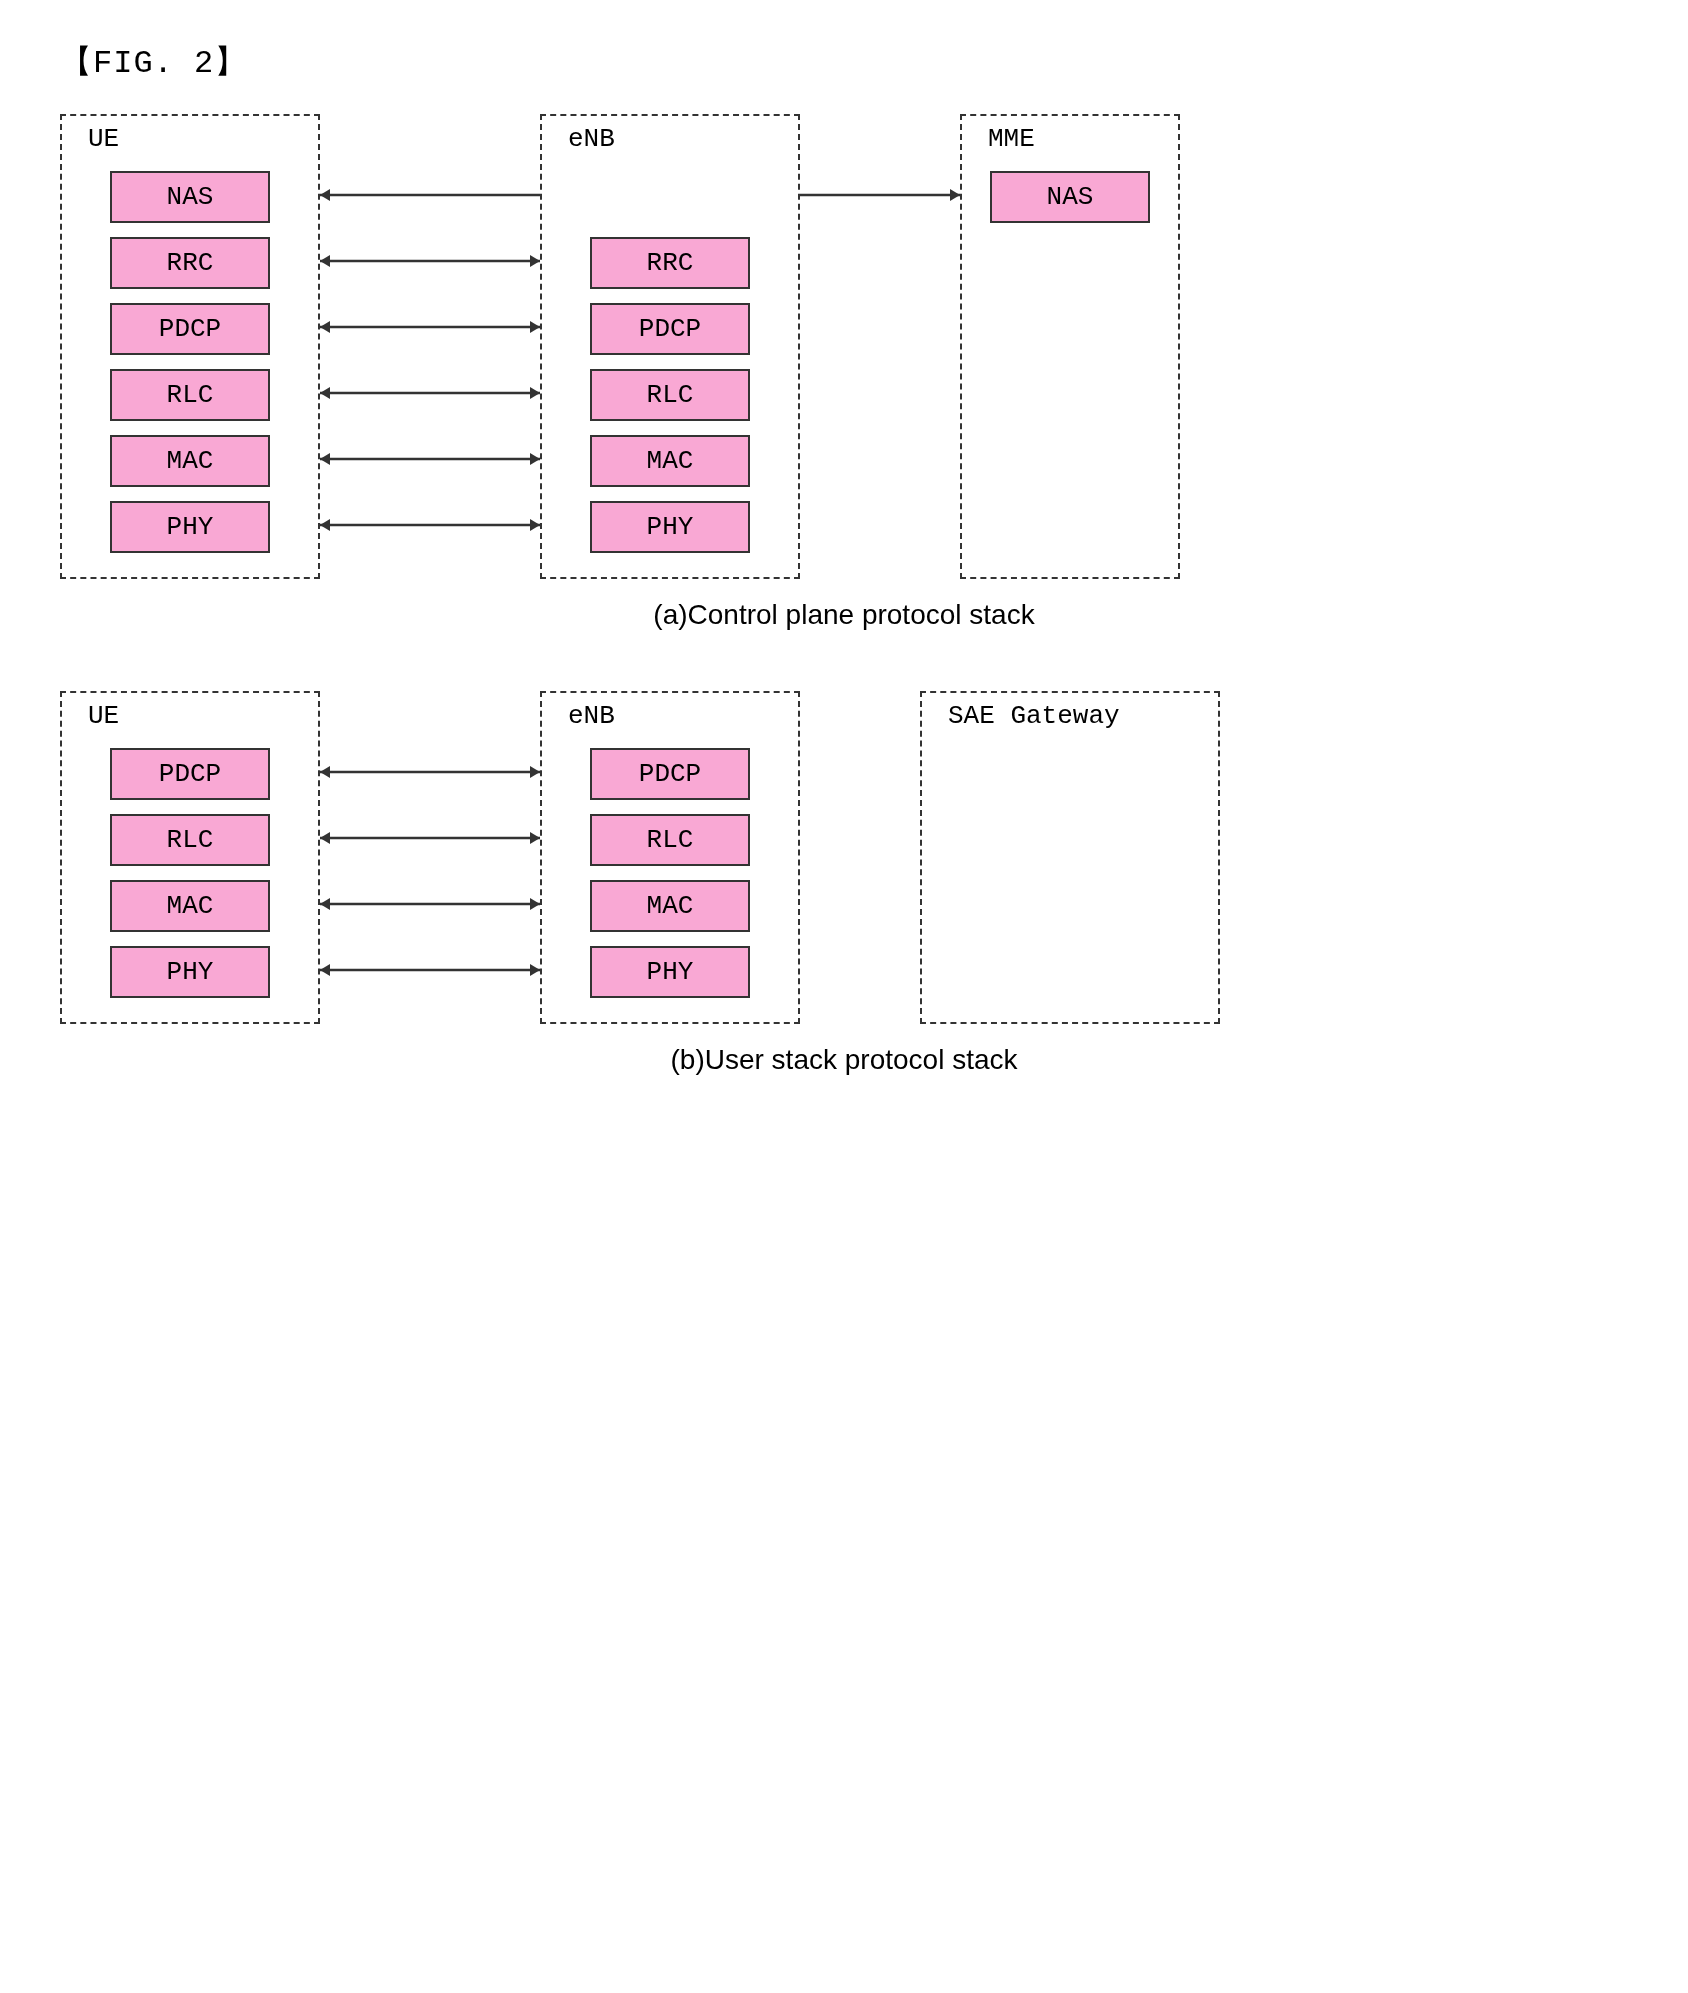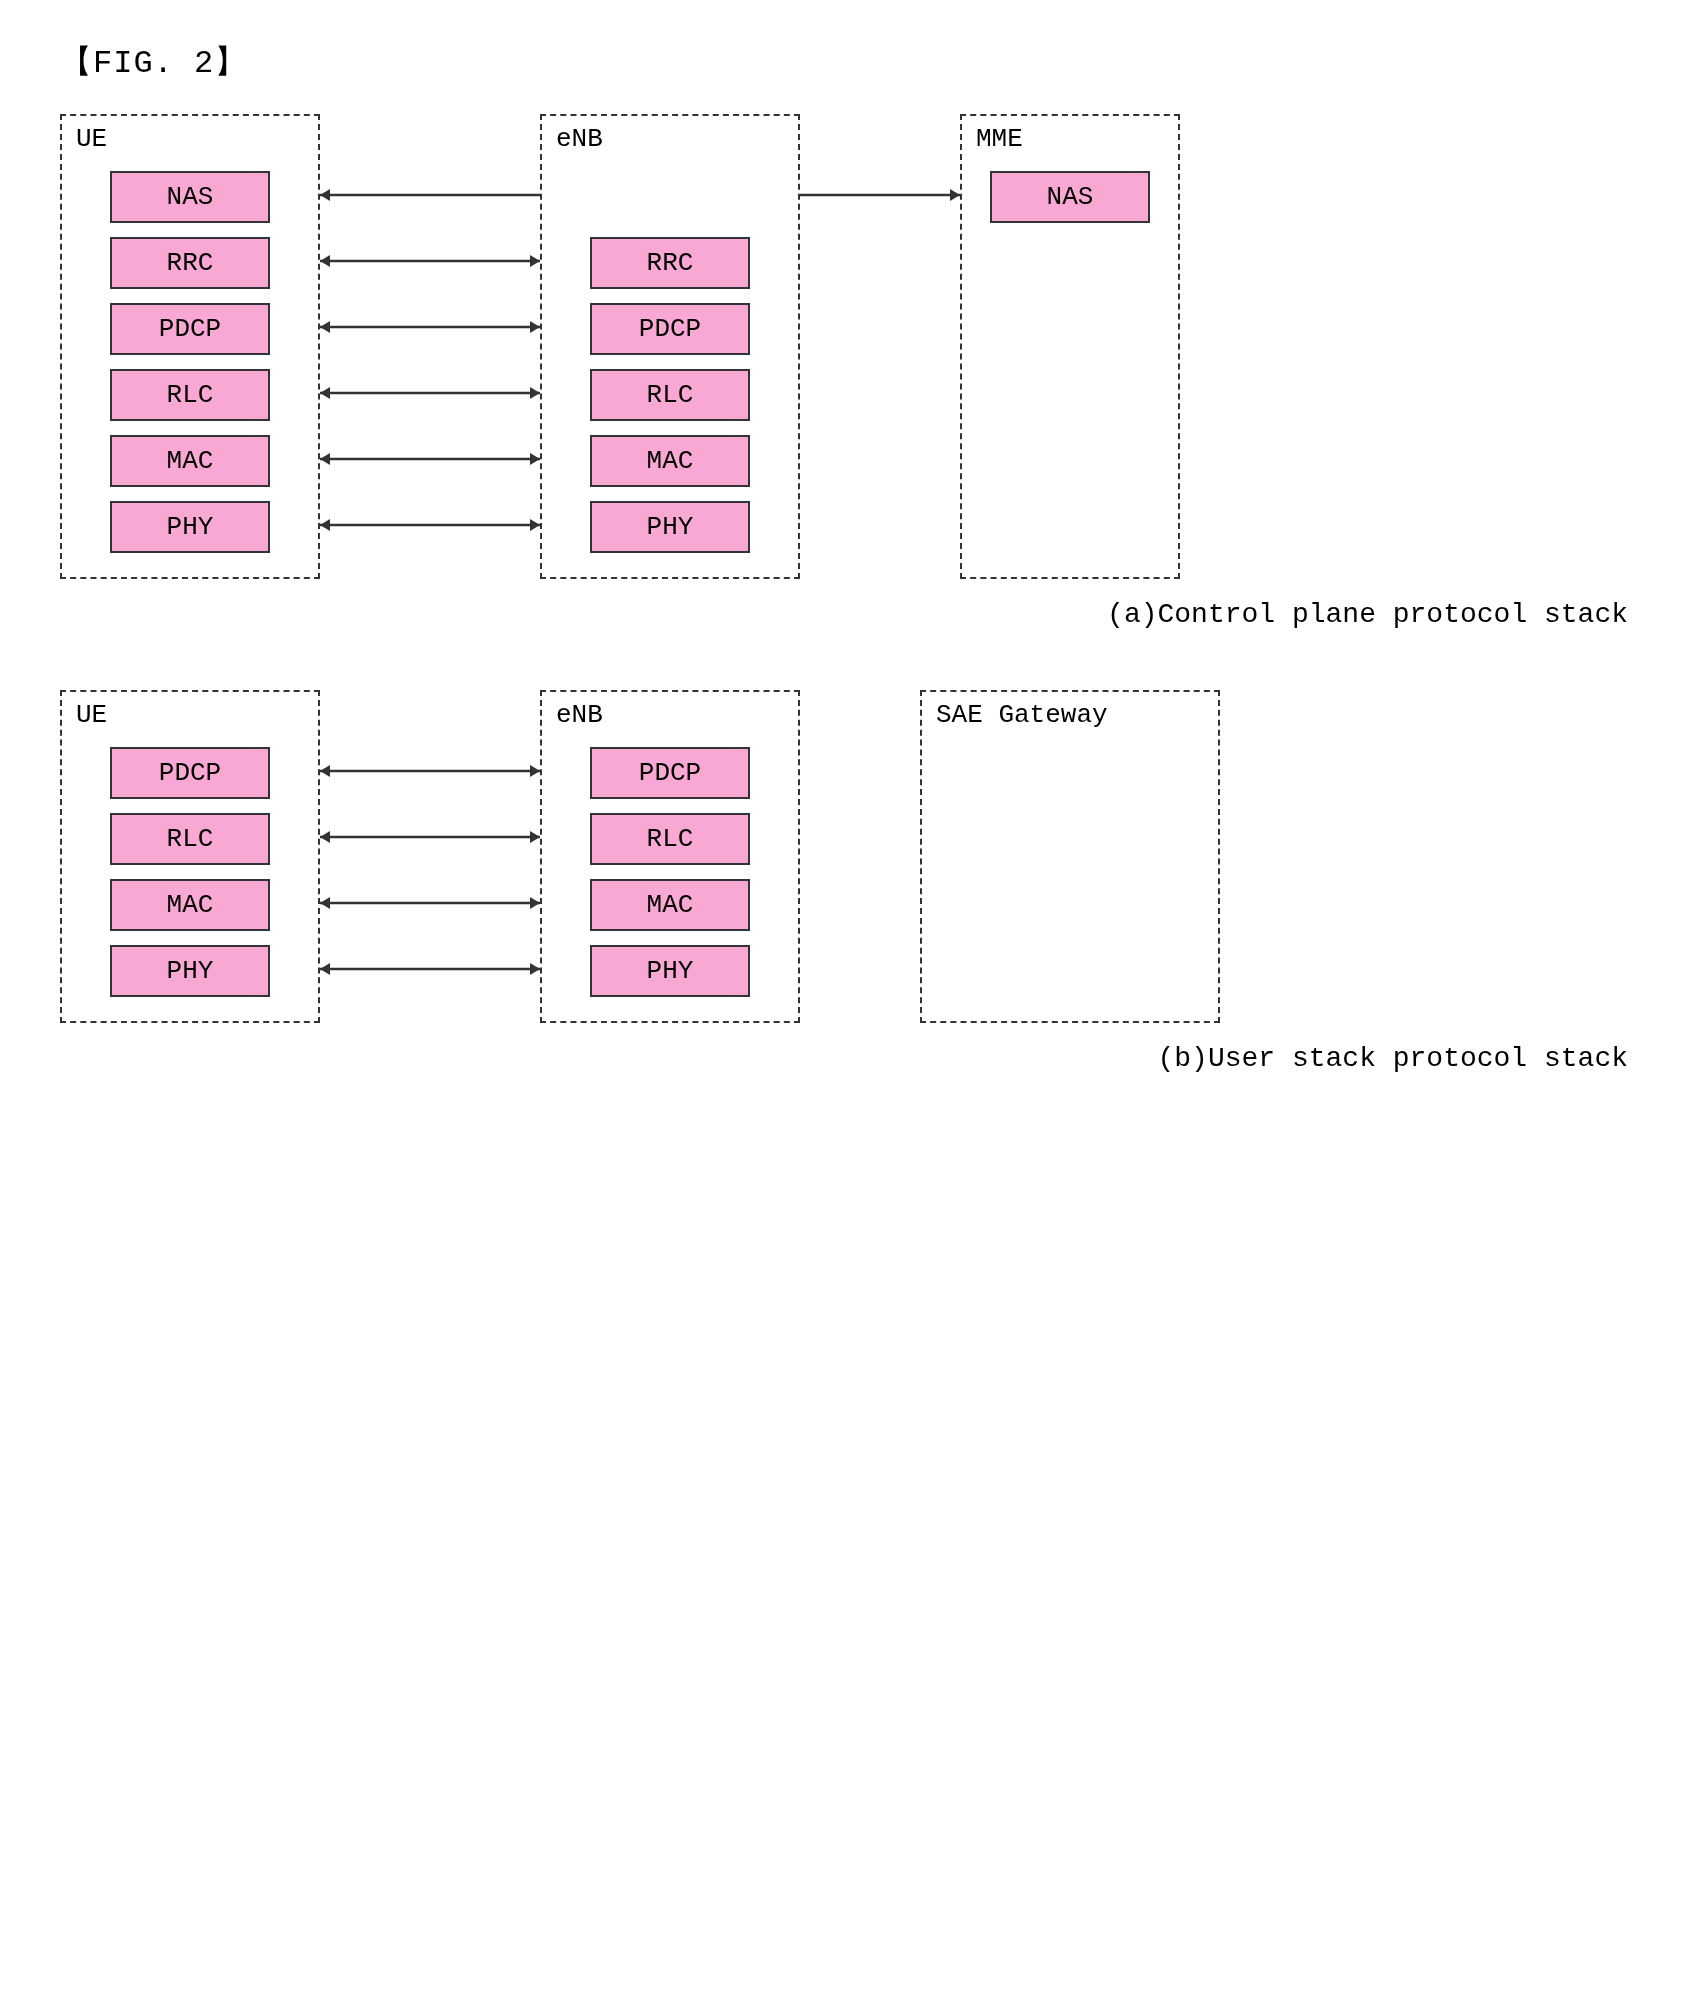--- a/index.html
+++ b/index.html
@@ -31,39 +31,39 @@
       padding: 20px 18px 20px 18px;
       position: relative;
       display: flex;
       flex-direction: column;
       align-items: center;
       gap: 14px;
     }
     .node-label {
       position: absolute;
       top: 8px;
-      left: 14px;
+      left: 26px;
       font-size: 26px;
       font-weight: normal;
     }
     .protocol-block {
       border: 2px solid #333;
       width: 160px;
       height: 52px;
       display: flex;
       align-items: center;
       justify-content: center;
       font-size: 26px;
       background: #f9a8d4;
     }
     .caption {
-      text-align: right;
+      text-align: center;
       font-size: 28px;
       margin-top: 10px;
-      font-family: Liberation Mono, monospace;
+      font-family: Liberation Sans, sans-serif;
     }
   </style>
 </head>
 <body>
 
 <div class="figure-title">【FIG. 2】</div>
 
 <div class="diagram-section">
   <div class="diagram-area" style="align-items: stretch; position: relative;">
 

